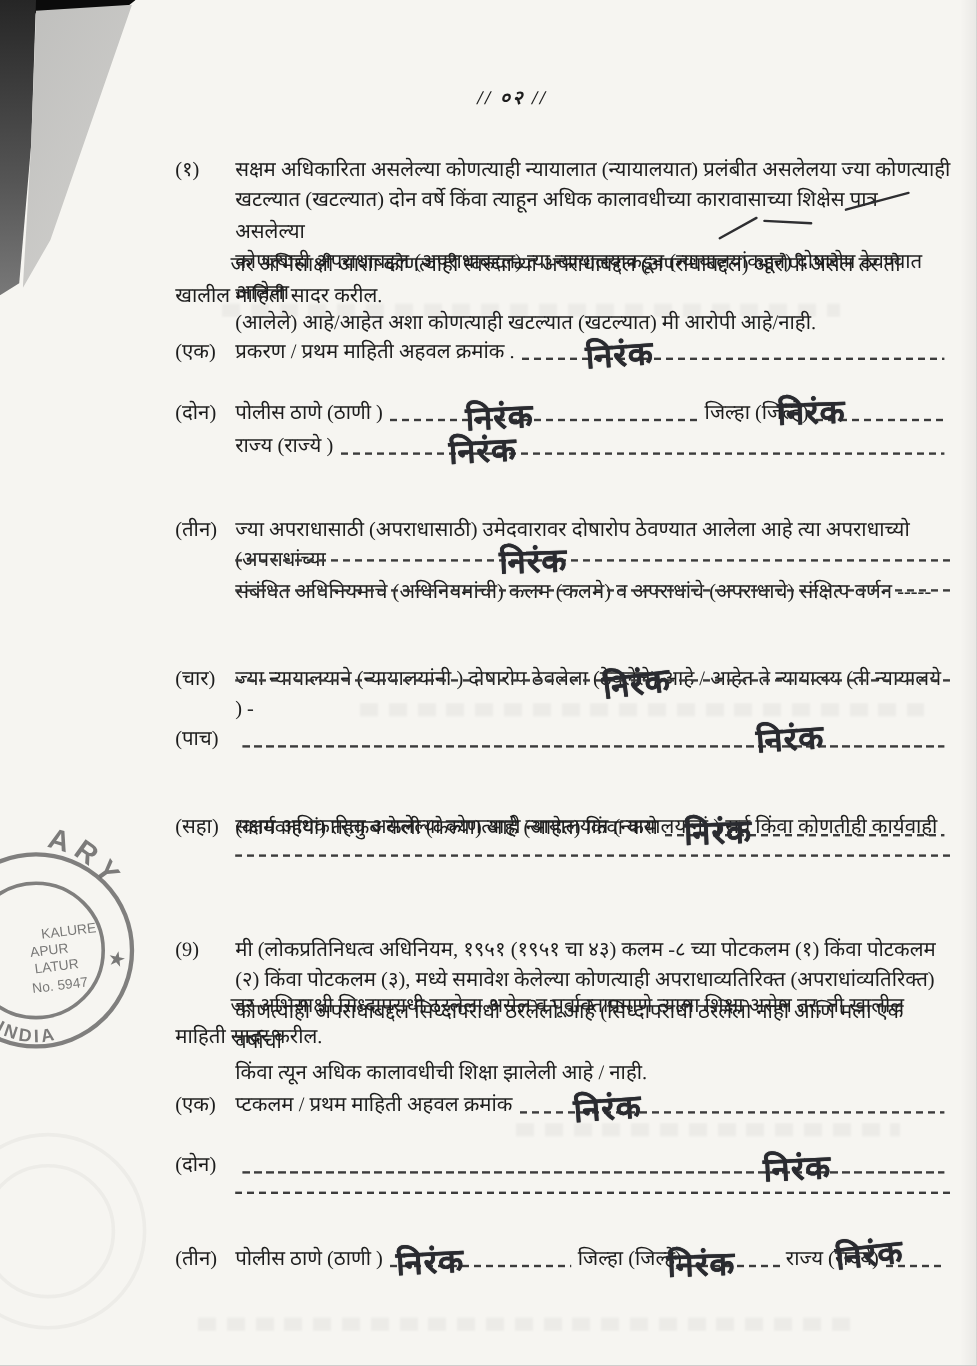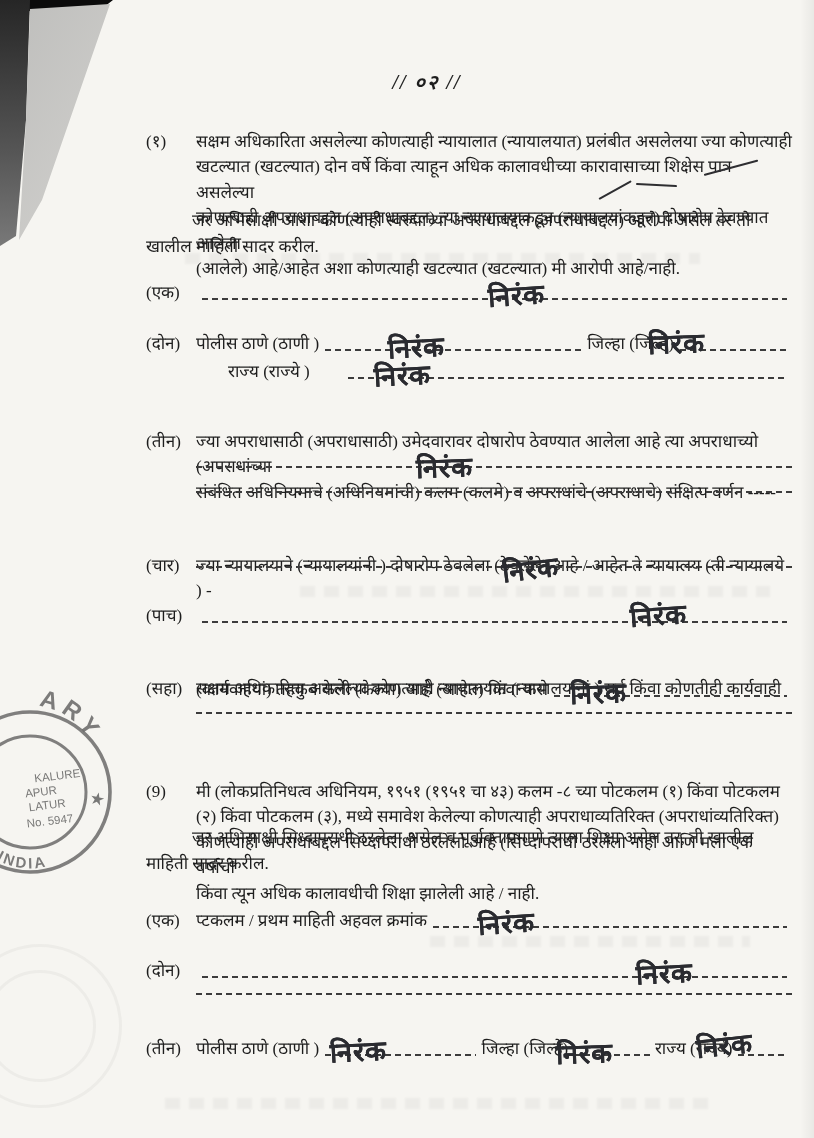--- a/index.html
+++ b/index.html
@@ -11,21 +11,21 @@
   .corner-black{position:absolute;left:0;top:0;width:130px;height:20px;
     clip-path:polygon(0 0,113px 0,104px 7px,30px 11px,0 15px);background:#0b0b0b;}
   .left-strip{position:absolute;left:0;top:0;width:32px;height:250px;
     clip-path:polygon(0 0,30px 0,26px 120px,16px 236px,0 246px);
     background:linear-gradient(to bottom,#262626,#555 60%,#7a7a7a);}
   .gray-wedge{position:absolute;left:0;top:0;width:120px;height:245px;
     clip-path:polygon(30px 9px,110px 4px,42px 200px,19px 240px,26px 120px);
     background:linear-gradient(120deg,#bdbdbb,#d3d2cf);}
   
   .abs{position:absolute;left:146px;right:22px;font-size:17px;line-height:25.5px;}
-  .hdr{text-align:center;transform:translateX(-42px);font-size:20px;font-style:italic;letter-spacing:2px;font-weight:600;}
+  .hdr{text-align:center;transform:translateX(-42px);font-size:16px;font-style:italic;letter-spacing:2px;font-weight:600;}
   .para{white-space:pre-line;padding-left:50px;}
   .para .lbl{display:inline-block;width:50px;margin-left:-50px;}
   .sub{white-space:pre-line;text-indent:46px;margin-top:2px;}
   .row{display:flex;align-items:baseline;height:26px;}
   .row .lbl{flex:0 0 50px;}
   .row .t{white-space:nowrap;}
   .fill{flex:1;position:relative;align-self:flex-end;height:2px;margin:0 5px 6px 6px;
     background:repeating-linear-gradient(90deg,#3c3c3c 0 6px,transparent 6px 10px);}
   .dashrow{position:absolute;left:196px;right:22px;height:2px;
     background:repeating-linear-gradient(90deg,#3c3c3c 0 6px,transparent 6px 10px);}
@@ -69,31 +69,32 @@
   </div>
   <div class="abs sub" style="top:206px;">जर अभिसाक्षी आशा कोणत्याही स्वरुपाच्या अपराधाबद्दल (अपराधाबद्दल) आरोपी असेल तर तो
 खालील माहिती सादर करील.</div>
 
   <div class="stroke" style="left:704px;top:174px;width:56px;transform:rotate(-15deg);"></div>
   <div class="stroke" style="left:599px;top:198px;width:37px;transform:rotate(-29deg);"></div>
   <div class="stroke" style="left:636px;top:183px;width:41px;transform:rotate(3deg);"></div>
 
   <div class="abs row" style="top:280px;">
     <span class="lbl">(एक)</span>
+    <span class="t">प्रकरण / प्रथम माहिती अहवल क्रमांक .</span>
     <div class="fill"></div>
   </div>
 
   <div class="abs row" style="top:331px;">
     <span class="lbl">(दोन)</span>
     <span class="t">पोलीस ठाणे (ठाणी )</span>
     <div class="fill" style="flex:2.4;"></div>
     <span class="t">जिल्हा (जिल्हे)</span>
     <div class="fill" style="flex:1;"></div>
   </div>
-  <div class="abs row" style="top:359px;gap:32px;">
+  <div class="abs row" style="top:359px;">
     <span class="lbl"></span>
     <span class="t">राज्य (राज्ये )</span>
     <div class="fill"></div>
   </div>
 
   <div class="abs para" style="top:403px;">
     <span class="lbl">(तीन)</span><span>ज्या अपराधासाठी (अपराधासाठी) उमेदवारावर दोषारोप ठेवण्यात आलेला आहे त्या अपराधाच्यो (अपराधांच्या
 संबंधित अधिनियमाचे (अधिनियमांची) कलम (कलमे) व अपराधांचे (अपराधाचे) संक्षित्प वर्णन -----</span>
   </div>
   <div class="dashrow" style="top:466px;"></div>

